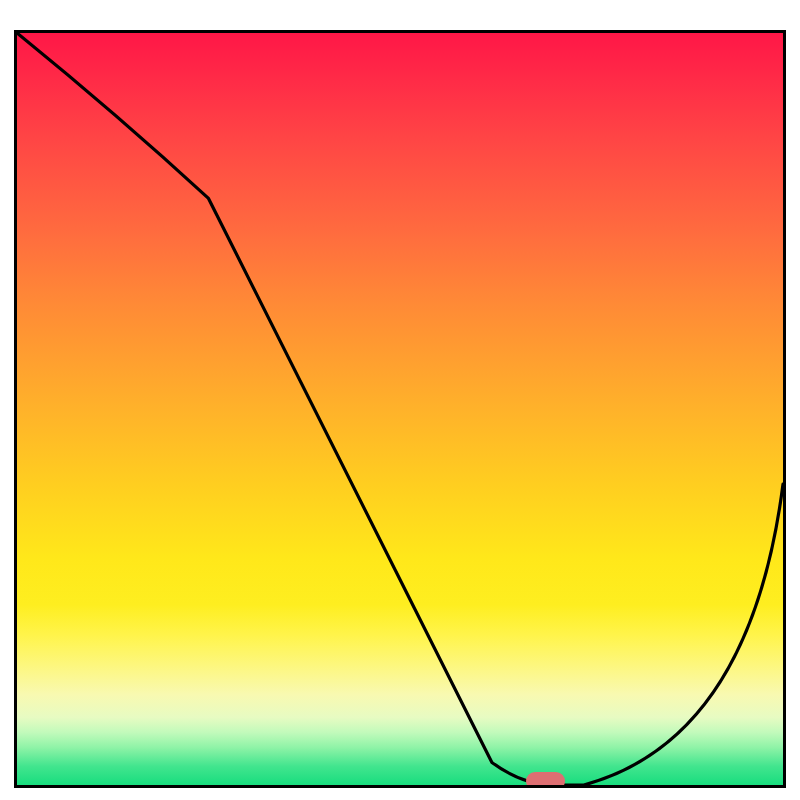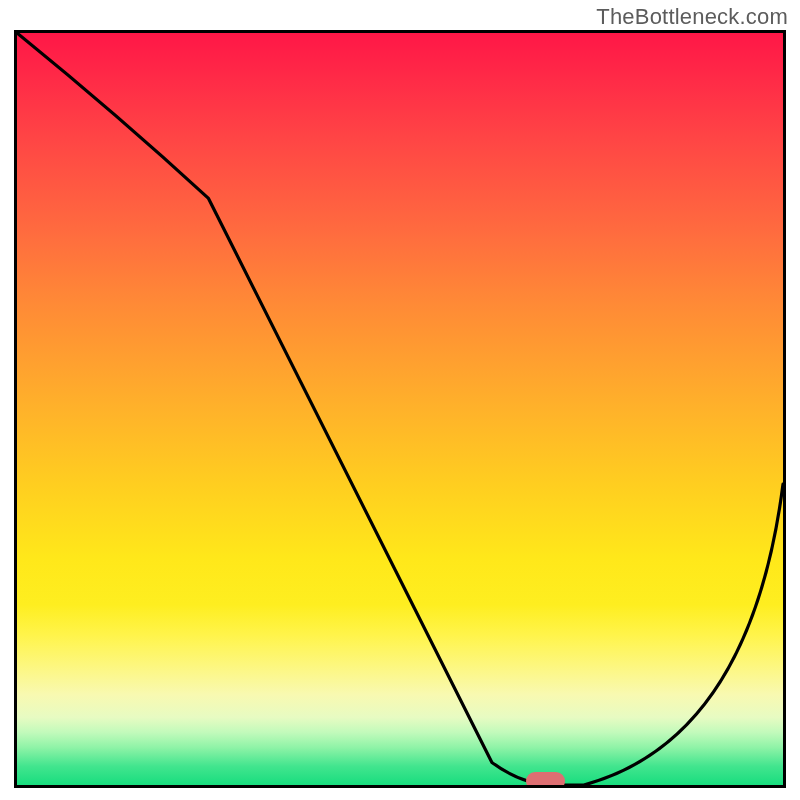--- a/index.html
+++ b/index.html
@@ -68,21 +68,20 @@
     position: absolute;
     background: #de6f72;
     border-radius: 9px;
   }
 </style>
 </head>
 <body>
 
 <div class="frame">
 
-  <div class="watermark">TheBottleneck.com</div>
 
   <div class="plot-border">
     <div class="gradient"></div>
 
     <svg class="curve" viewBox="0 0 766 752" preserveAspectRatio="none">
       <path id="curve-path" fill="none" stroke="#000" stroke-width="3.2" stroke-linecap="round" stroke-linejoin="round" d="M 0 0 Q 101.75 82.71999999999998 191.5 165.43999999999997 L 474.92 729.4399999999999 Q 505.55999999999995 752 536.1999999999999 752 L 566.84 752 Q 733.0620000000001 706.88 766 451.2 "></path>
     </svg>
 
     <div class="marker" id="marker" style="left: 508.624px; top: 739.216px; width: 39.832px; height: 18.048px;"></div>
   </div>

